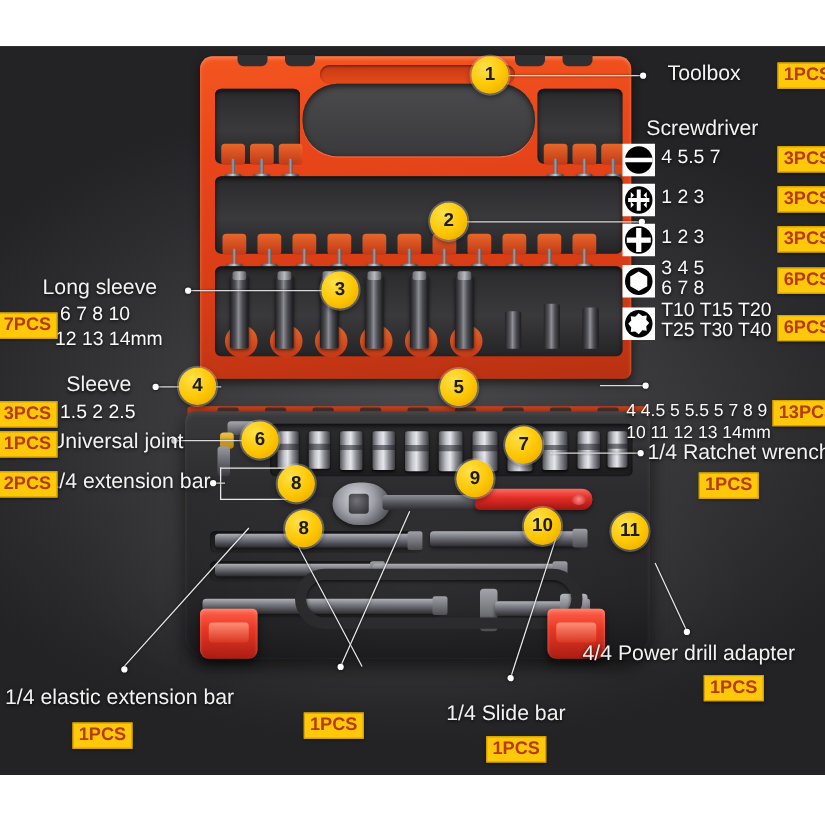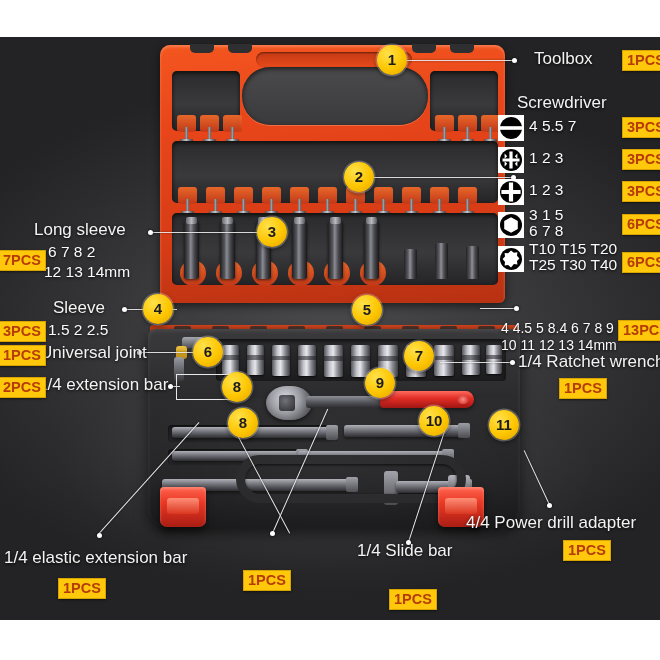--- a/index.html
+++ b/index.html
@@ -455,61 +455,61 @@
   </div>
   <div class="sizes" style="left:529px;top:181px">1     2     3</div>
   <div class="pcs" style="left:622px;top:181px">3PCS</div>
 
   <div class="chip" style="left:498px;top:212px">
     <svg width="24" height="24" viewBox="0 0 24 24">
         <circle cx="12" cy="12" r="11" fill="#000"></circle>
       <path d="M12 4.2l6.8 3.9v7.8L12 19.8 5.2 15.9V8.1z" fill="#fff"></path>
       </svg>
   </div>
-  <div class="sizes" style="left:529px;top:206px">3     1     5</div>
+  <div class="sizes" style="left:529px;top:206px">3     4     5</div>
   <div class="sizes" style="left:529px;top:222px">6     7     8</div>
   <div class="pcs" style="left:622px;top:214px">6PCS</div>
 
   <div class="chip" style="left:498px;top:246px">
     <svg width="24" height="24" viewBox="0 0 24 24">
         <circle cx="12" cy="12" r="11" fill="#000"></circle>
       <path d="M12 3.6l2.9 2.1 3.5-.4-.4 3.5 2.4 2.6-2.4 2.6.4 3.5-3.5-.4L12 20.4l-2.9-2.3-3.5.4.4-3.5L3.6 12l2.4-2.6-.4-3.5 3.5.4z" fill="#fff"></path>
       <circle cx="12" cy="12" r="3.1" fill="#fff"></circle>
       </svg>
   </div>
   <div class="sizes" style="left:529px;top:240px">T10  T15  T20</div>
   <div class="sizes" style="left:529px;top:256px">T25  T30  T40</div>
   <div class="pcs" style="left:622px;top:252px">6PCS</div>
 
-  <div class="sizes" style="left:501px;top:320px;font-size:14px">4 4.5 5 8.4 6 7 8 9</div>
+  <div class="sizes" style="left:501px;top:320px;font-size:14px">4 4.5 5 5.5 5 7 8 9</div>
   <div class="sizes" style="left:501px;top:337px;font-size:14px">10 11 12 13 14mm</div>
   <div class="pcs" style="left:618px;top:320px">13PCS</div>
 
   <div class="lbl" style="left:518px;top:352px">1/4 Ratchet wrench</div>
   <div class="pcs" style="left:559px;top:378px">1PCS</div>
 
   <div class="lbl" style="left:34px;top:220px">Long sleeve</div>
-  <div class="sizes" style="left:48px;top:243px">6    7    8    2</div>
+  <div class="sizes" style="left:48px;top:243px">6    7    8    10</div>
   <div class="sizes" style="left:44px;top:263px">12    13    14mm</div>
   <div class="pcs" style="left:-2px;top:250px">7PCS</div>
 
   <div class="lbl" style="left:53px;top:298px">Sleeve</div>
   <div class="sizes" style="left:48px;top:321px">1.5     2     2.5</div>
   <div class="pcs" style="left:-2px;top:321px">3PCS</div>
 
   <div class="lbl" style="left:40px;top:343px">Universal joint</div>
   <div class="pcs" style="left:-2px;top:345px">1PCS</div>
 
   <div class="lbl" style="left:38px;top:375px">1/4 extension bar</div>
   <div class="pcs" style="left:-2px;top:377px">2PCS</div>
 
   <div class="lbl" style="left:4px;top:548px">1/4 elastic extension bar</div>
   <div class="pcs" style="left:58px;top:578px">1PCS</div>
 
   <div class="pcs" style="left:243px;top:570px">1PCS</div>
 
-  <div class="lbl" style="left:357px;top:541px">1/4 Slide bar</div>
+  <div class="lbl" style="left:357px;top:561px">1/4 Slide bar</div>
   <div class="pcs" style="left:389px;top:589px">1PCS</div>
 
   <div class="lbl" style="left:466px;top:513px">4/4 Power drill adapter</div>
   <div class="pcs" style="left:563px;top:540px">1PCS</div>
 
 </div>
 
 </body></html>

